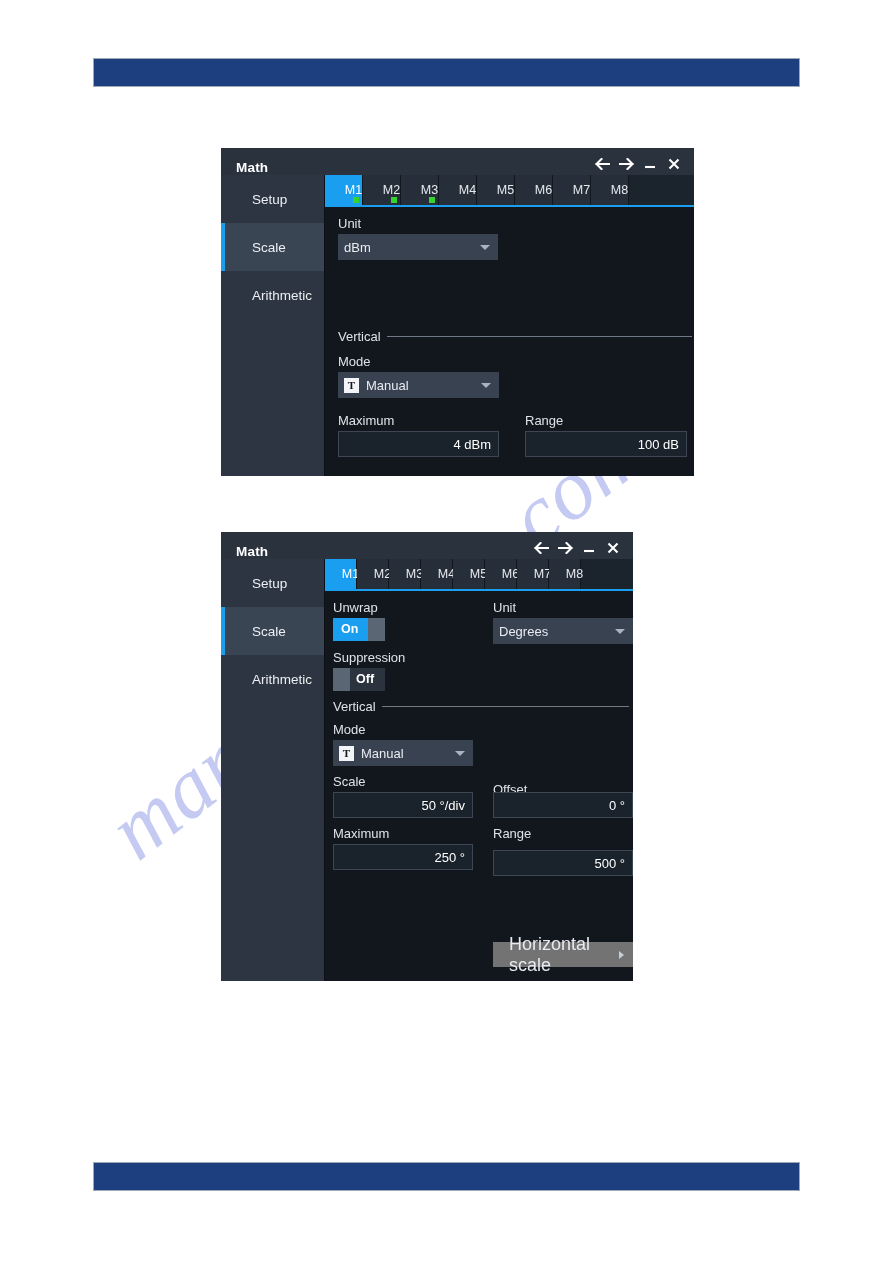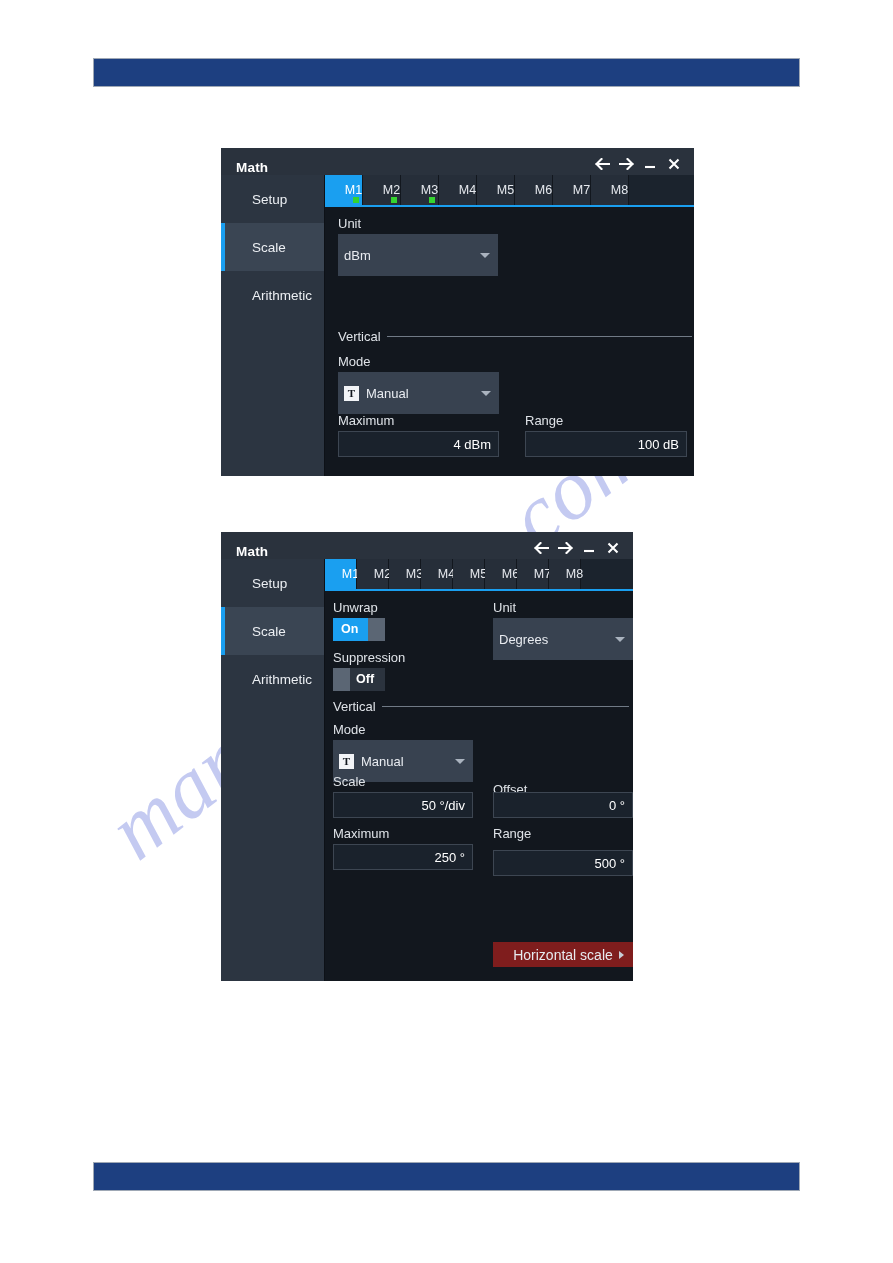--- a/index.html
+++ b/index.html
@@ -183,21 +183,21 @@
 
   .fieldlabel {
     font-size: 13px;
     color: #dfe3e8;
     margin-bottom: 3px;
   }
 
   
   .combo {
     background: #384250;
-    height: 42px;
+    height: 26px;
     display: flex;
     align-items: center;
     padding: 0 6px;
     box-sizing: border-box;
     font-size: 13px;
     color: #e9ecf1;
     position: relative;
   }
   .combo .caret {
     position: absolute;
@@ -280,26 +280,26 @@
     font-weight: bold;
   }
   .toggle.on { background: #1a9ff0; }
   .toggle.on .knob { right: 0; }
   .toggle.on .tog-text { left: 8px; }
   .toggle.off .knob { left: 0; }
   .toggle.off .tog-text { left: 23px; }
 
   
   .action-btn {
-    background: #7f1d1d;
+    background: #737373;
     height: 25px;
     display: flex;
     align-items: center;
     justify-content: center;
-    font-size: 14px;
+    font-size: 18px;
     color: #e7eaef;
     position: relative;
     box-sizing: border-box;
     padding: 0 16px;
   }
   .action-btn .arrow {
     position: absolute;
     right: 9px;
     top: 50%;
     margin-top: -4px;

